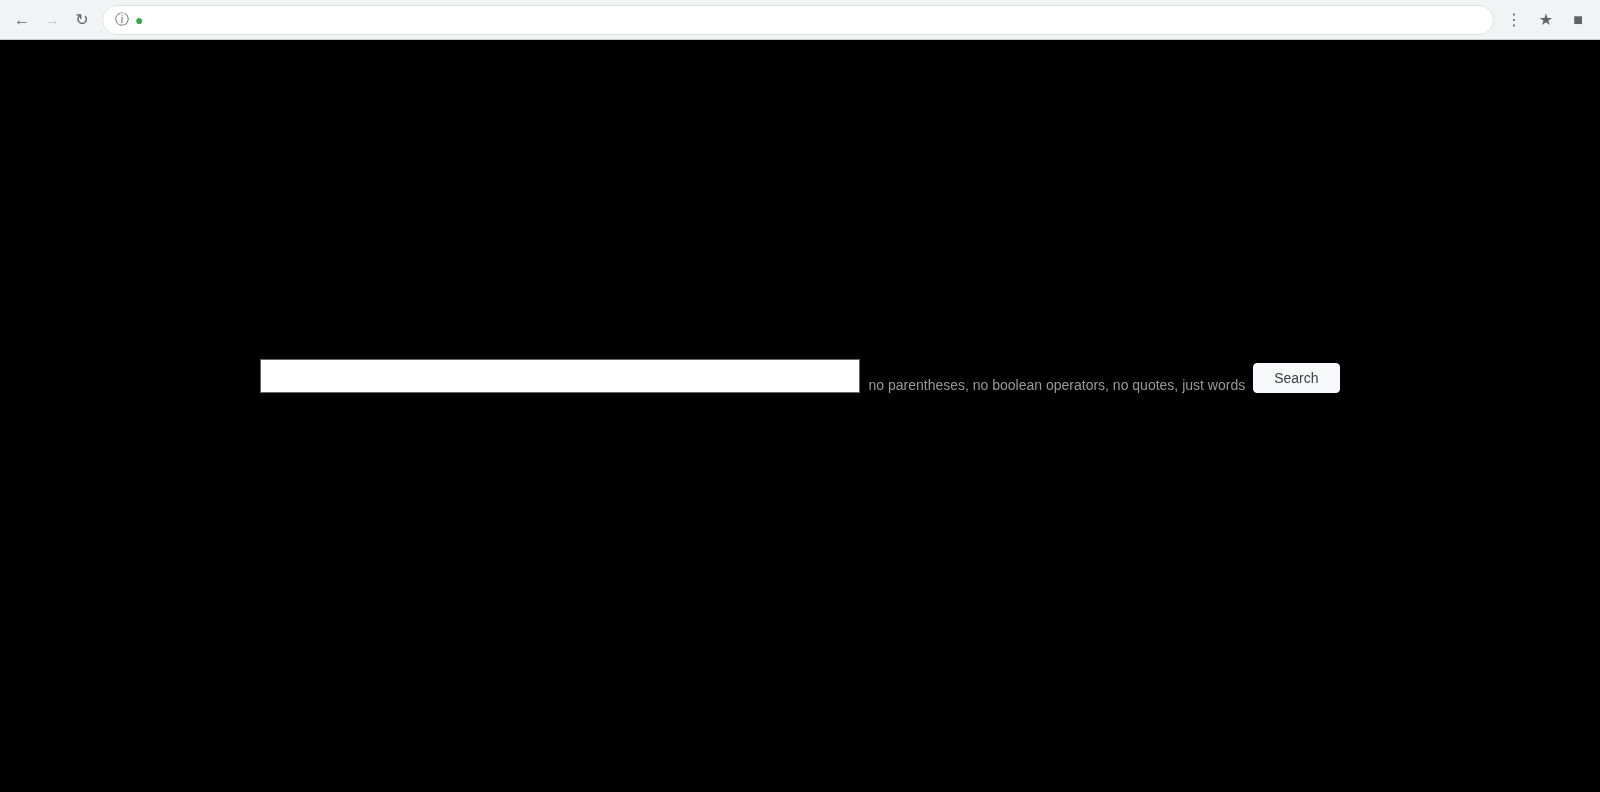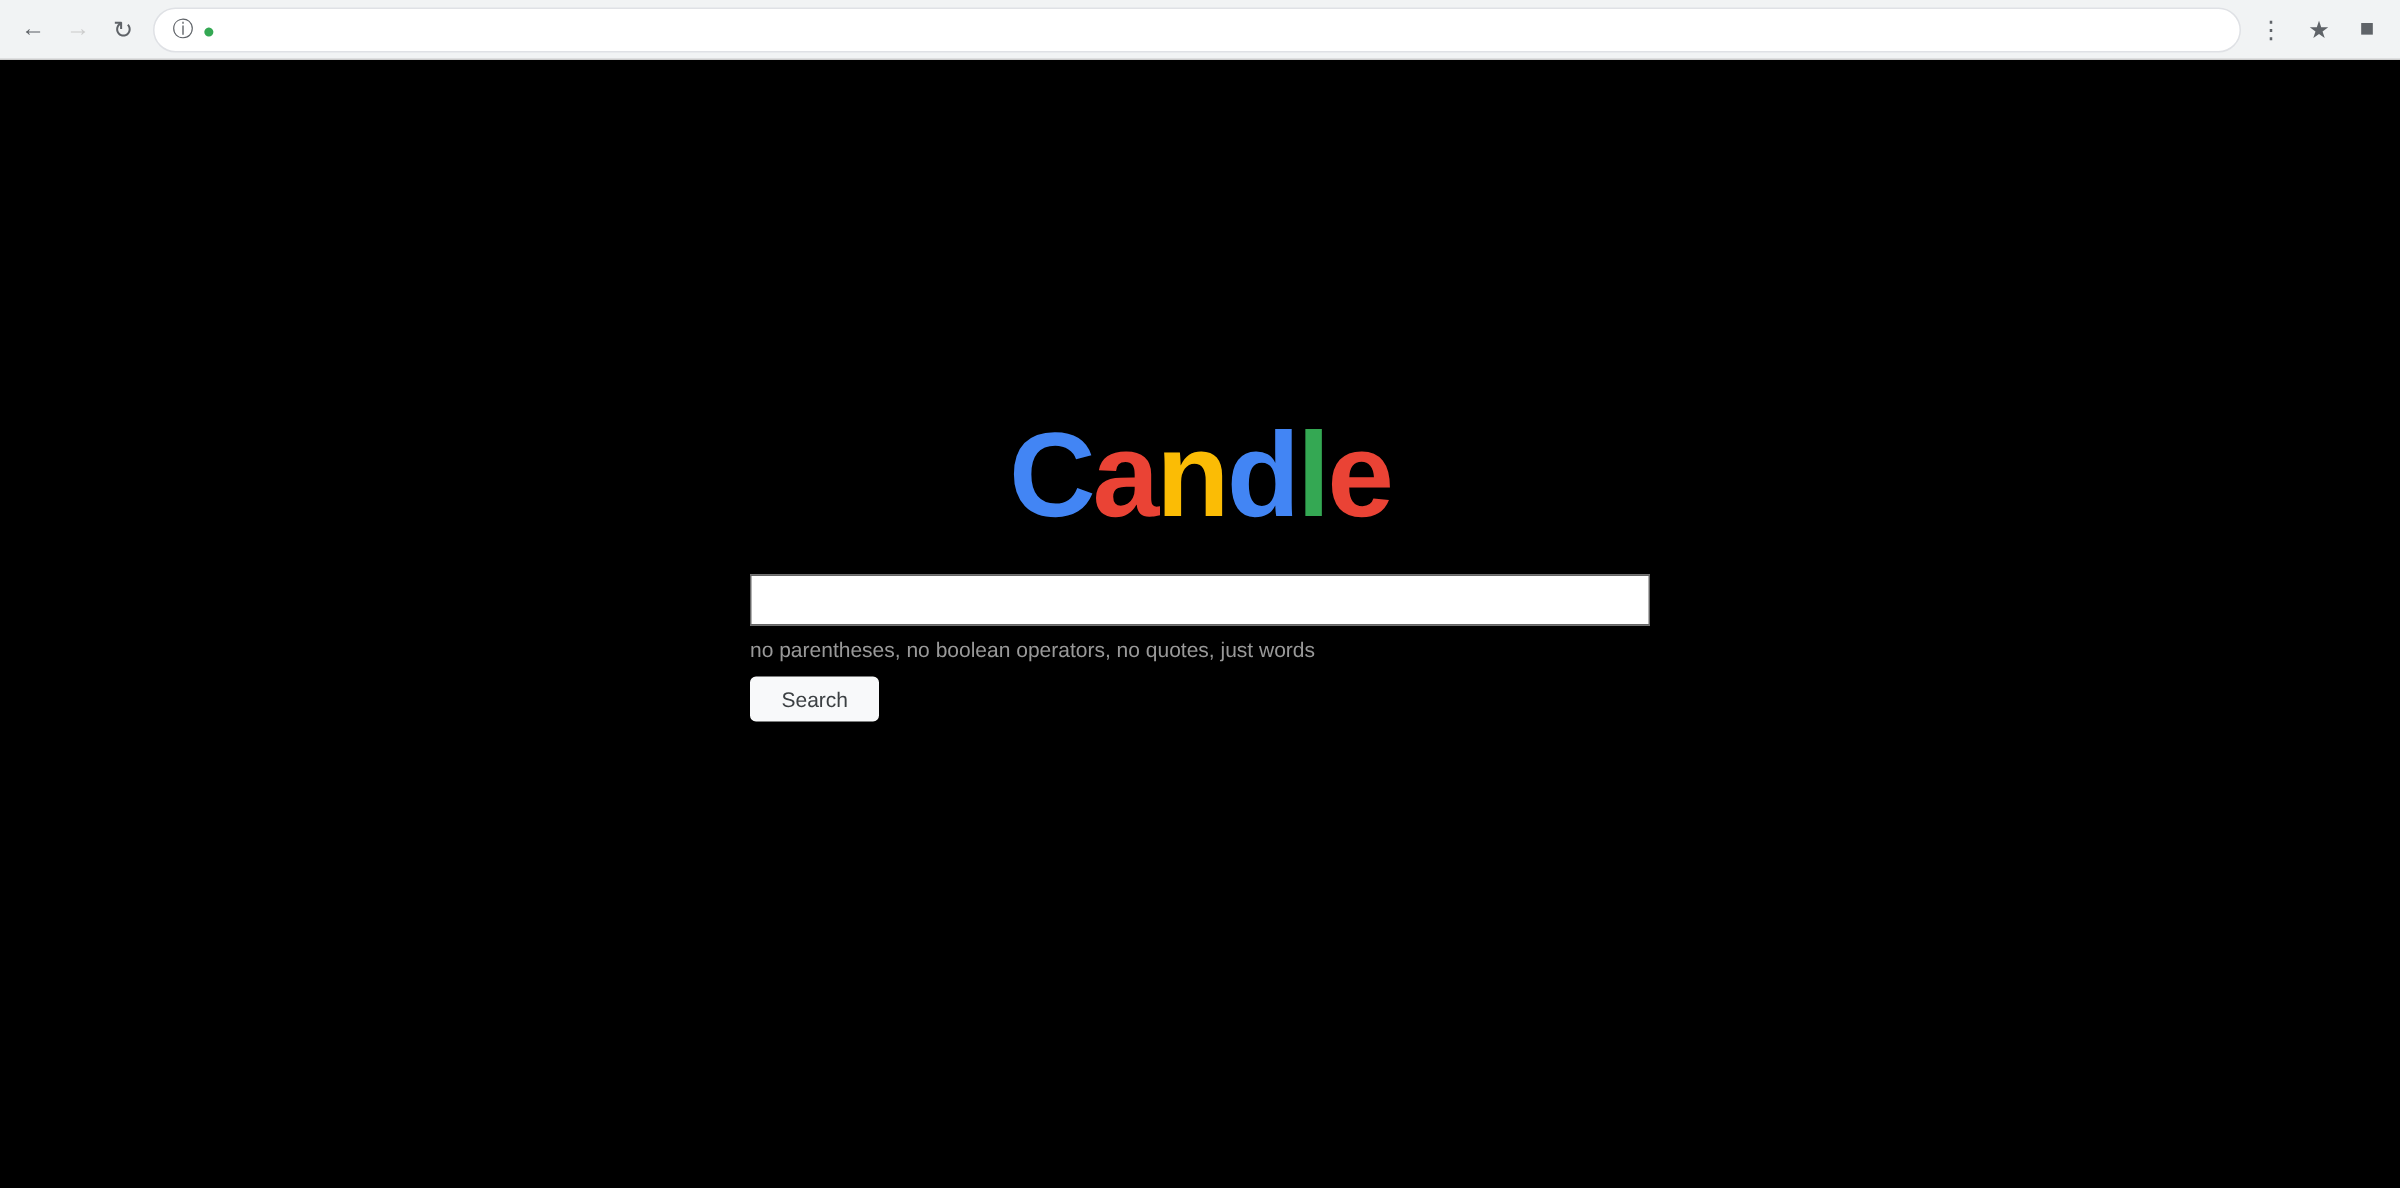--- a/index.html
+++ b/index.html
@@ -125,22 +125,22 @@
 
     .logo-C { color: #4285f4; }
     .logo-a { color: #ea4335; }
     .logo-n { color: #fbbc05; }
     .logo-d { color: #4285f4; }
     .logo-l { color: #34a853; }
     .logo-e { color: #ea4335; }
 
     .search-form {
       display: flex;
-      flex-direction: column;
-      align-items: flex-start;
+      flex-direction: row;
+      align-items: flex-end;
       gap: 8px;
     }
 
     .search-input {
       width: 600px;
       height: 34px;
       background: #fff;
       border: 1px solid #666;
       outline: none;
       padding: 0 8px;
@@ -181,23 +181,20 @@
 
   <div class="browser-right-buttons">
     <button class="browser-icon-btn">⋮</button>
     <button class="browser-icon-btn">★</button>
     <button class="browser-icon-btn">■</button>
   </div>
 </div>
 
 <div class="page-content">
 
-  <div class="logo">
-    <span class="logo-C">C</span><span class="logo-a">a</span><span class="logo-n">n</span><span class="logo-d">d</span><span class="logo-l">l</span><span class="logo-e">e</span>
-  </div>
 
   <form class="search-form">
     <input type="text" class="search-input" value="" style="">
     <div class="search-hint">no parentheses, no boolean operators, no quotes, just words</div>
     <button type="submit" class="search-button">Search</button>
   </form>
 
 </div>
 
 </body></html>

